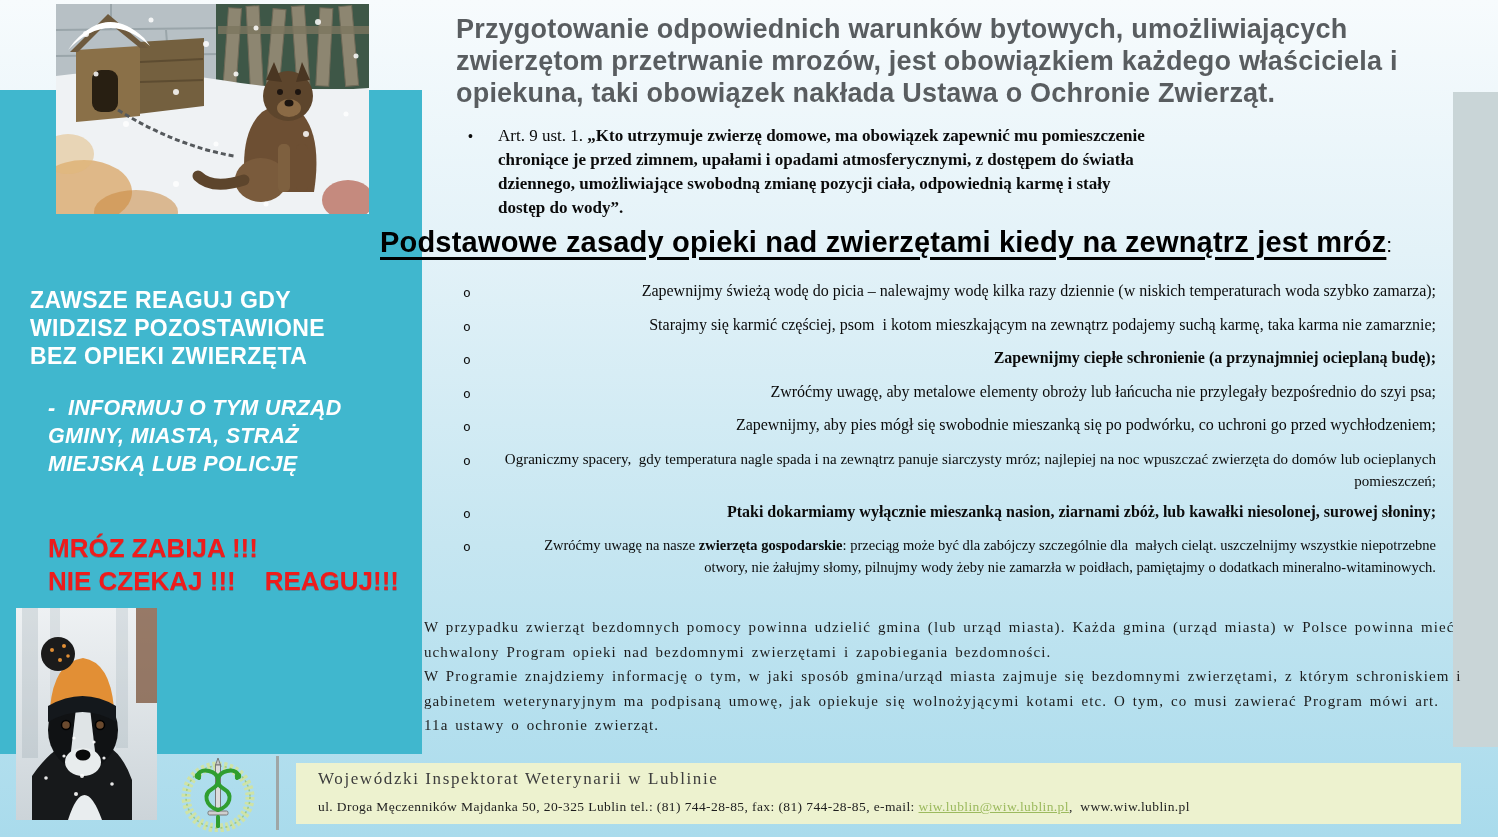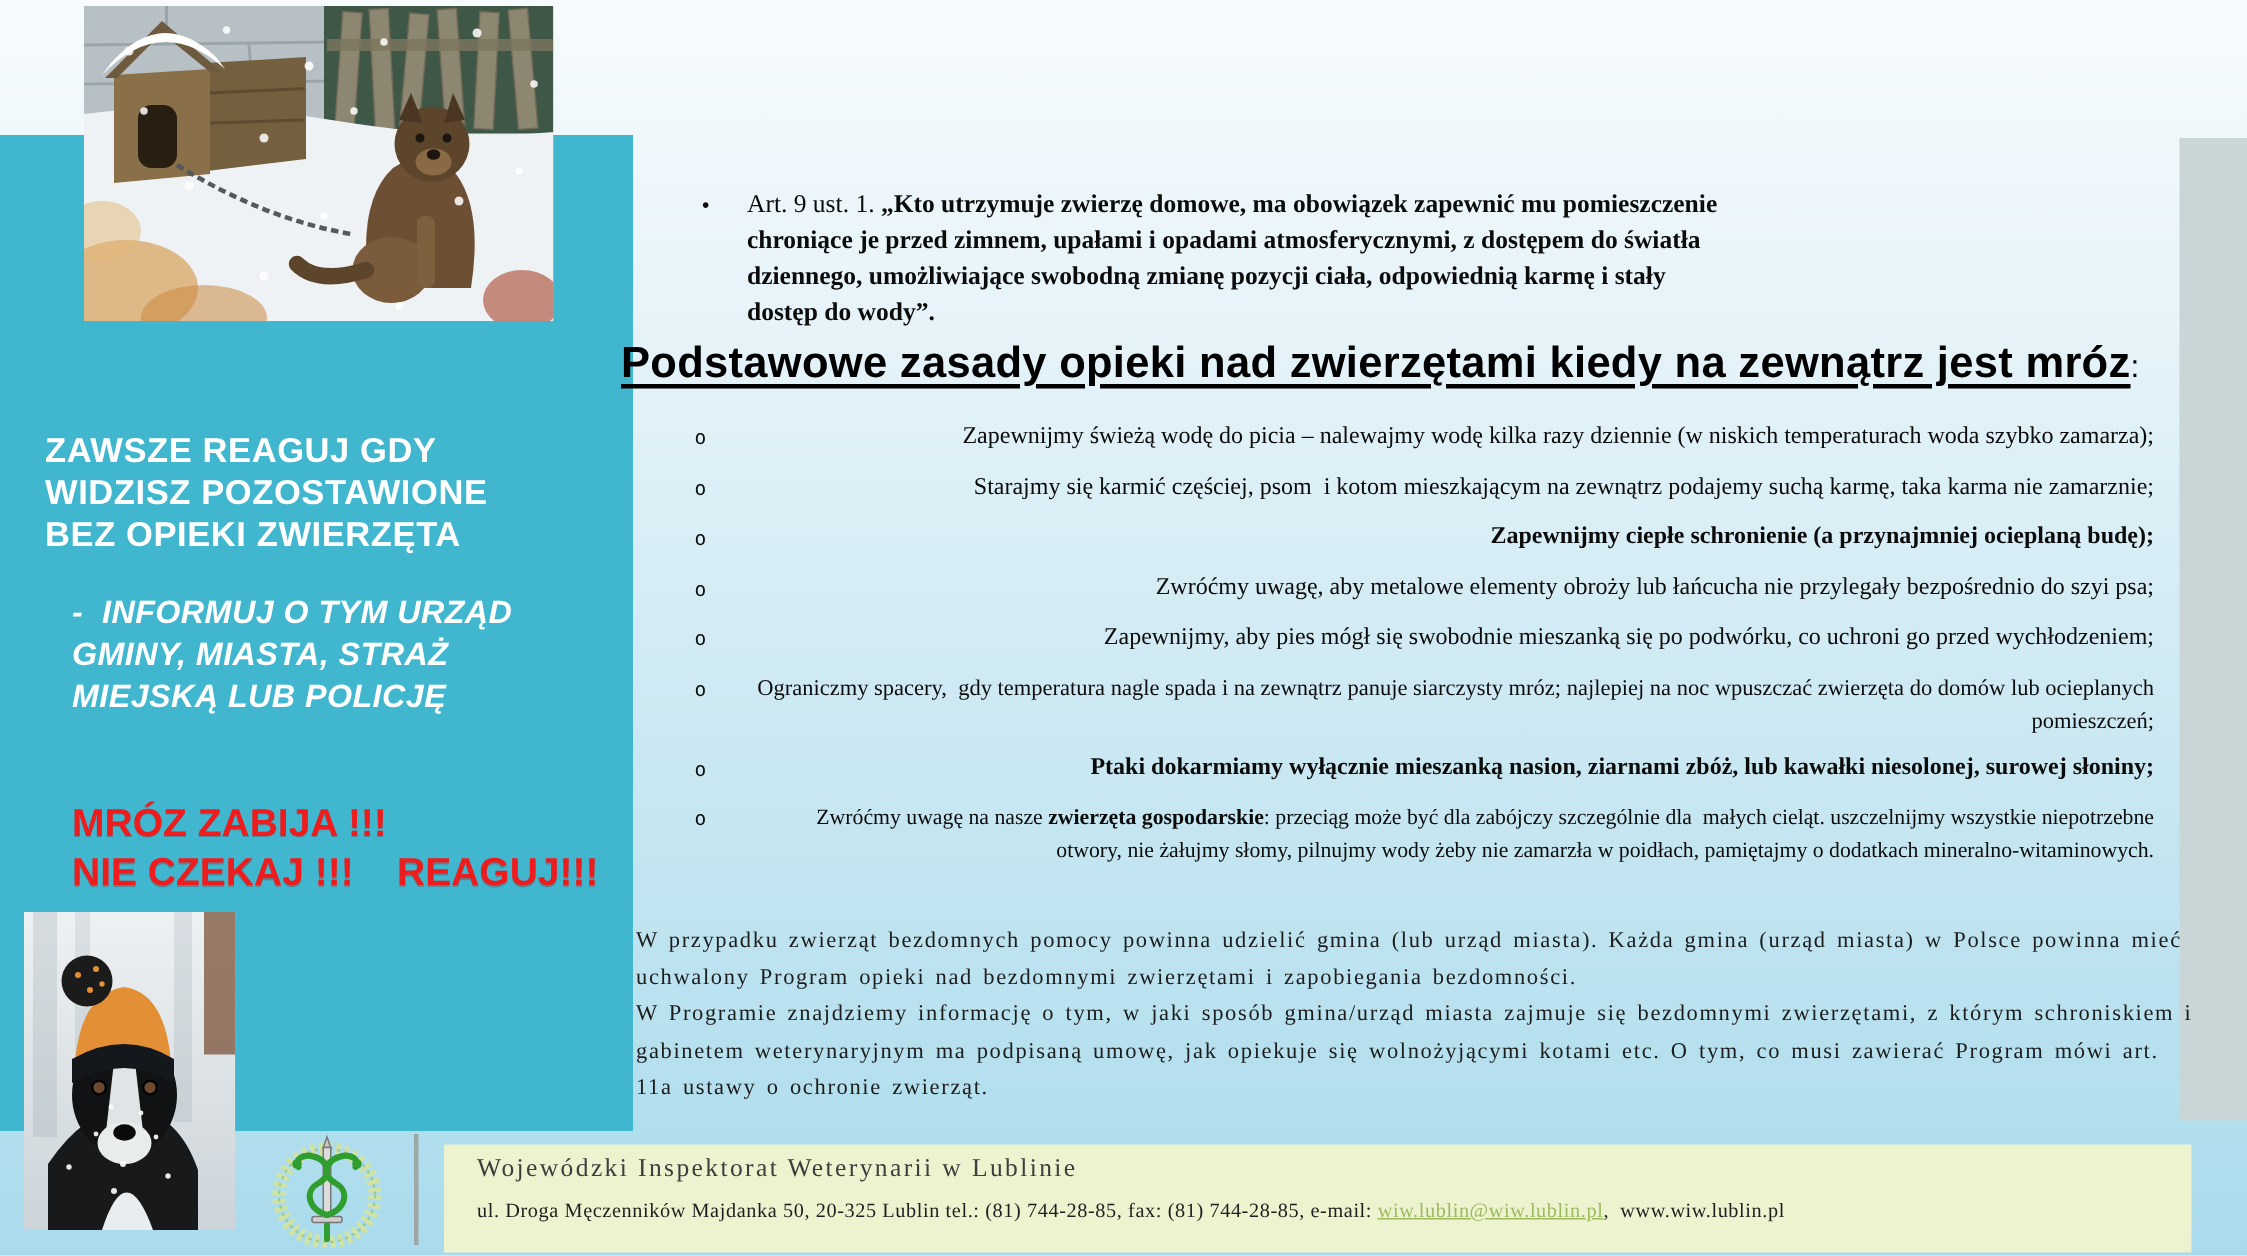--- a/index.html
+++ b/index.html
@@ -22,42 +22,42 @@
     left:456px;top:13px;width:1005px;color:#595d60;font-weight:bold;
     font-size:27px;line-height:32px;letter-spacing:.2px;
   }
   
   .law-bullet{left:468px;top:124px;width:690px;display:flex;
     font-family:"Liberation Serif",serif;font-size:17px;line-height:24px;color:#0b0b0b;white-space:pre-wrap;}
   .law-bullet .mark{width:30px;flex:0 0 30px;font-family:"Liberation Sans",sans-serif;font-size:14px;}
   .law-bullet .txt{width:655px;}
   
   .rules-heading{left:380px;top:226px;width:1118px;color:#000;font-weight:bold;font-size:29px;letter-spacing:.2px;white-space:nowrap;}
-  .rules-heading .u{text-decoration:underline;text-decoration-thickness:2.5px;text-underline-offset:5px;margin-left:34px;}
+  .rules-heading .u{text-decoration:underline;text-decoration-thickness:2.5px;text-underline-offset:5px;}
   .rules-heading .colon{font-size:21px;font-weight:normal;}
   
   .rules-list{left:463px;top:280px;width:980px;font-family:"Liberation Serif",serif;color:#0b0b0b;}
   .rule{display:flex;margin-bottom:9px;font-size:16px;line-height:22.5px;white-space:pre-wrap;}
   .rule .rmark{width:38px;flex:0 0 38px;font-family:"DejaVu Sans Mono",monospace;font-size:13px;padding-top:2px;}
   .rule .rtext{width:935px;text-align:right;}
   .rule.gap{margin-top:7px;}
   .rule.small{font-size:15px;line-height:22px;}
   .rule.smaller{font-size:14.5px;line-height:22px;}
   .b{font-weight:bold;margin-top:24px;}
   
   .homeless{
     left:424px;top:615px;width:1040px;font-family:Liberation Serif, serif;
     font-size:15px;line-height:24.5px;letter-spacing:1.1px;word-spacing:2px;color:#1c1c1c;white-space:pre-line;
   }
   
   .sb-warning{left:30px;top:286px;width:380px;color:#fff;font-weight:bold;font-size:23px;line-height:28px;letter-spacing:.4px;white-space:pre-wrap;}
   .sb-inform{left:48px;top:394px;width:360px;color:#fff;font-weight:bold;font-size:21.5px;line-height:28px;letter-spacing:.3px;white-space:pre-wrap;font-style:italic;}
   .sb-alarm{left:48px;top:532px;width:370px;color:#ee1c1c;font-weight:bold;font-size:26px;line-height:33px;white-space:pre-wrap;text-shadow:0 1px 0 rgba(120,0,0,.25);}
   
-  .footer-bar{left:296px;top:763px;width:1165px;height:72px;background:#edf2cf;}
+  .footer-bar{left:296px;top:763px;width:1165px;height:61px;background:#edf2cf;}
   .footer-org{position:absolute;left:22px;top:6px;font-family:"Liberation Serif",serif;font-size:17px;letter-spacing:1.6px;color:#3d3d3d;}
   .footer-address{position:absolute;left:22px;top:36px;font-family:"Liberation Serif",serif;font-size:13.5px;letter-spacing:.4px;color:#1e1e1e;white-space:pre-wrap;}
   .footer-address a{color:#9cba5e;text-decoration:underline;cursor:pointer;}
   .footer-logo{left:177px;top:756px;width:82px;height:76px;}
   .footer-divider{left:276px;top:756px;width:3px;height:74px;background:#9fa6a6;}
 </style>
 </head>
 <body>
 
 <div id="slide">
@@ -175,20 +175,21 @@
           <circle cx="66" cy="168" r="2"></circle>
         <circle cx="48" cy="148" r="1.6"></circle>
           <circle cx="88" cy="150" r="1.6"></circle>
           <circle cx="60" cy="186" r="2"></circle>
         <circle cx="96" cy="176" r="1.8"></circle>
           <circle cx="30" cy="170" r="1.8"></circle>
       </g>
     </svg>
   </div>
 
+  <div class="abs main-title">Przygotowanie odpowiednich warunków bytowych, umożliwiających zwierzętom przetrwanie mrozów, jest obowiązkiem każdego właściciela i opiekuna, taki obowiązek nakłada Ustawa o Ochronie Zwierząt.</div>
 
   <div class="abs law-bullet">
     <span class="mark">•</span>
     <span class="txt"><span>Art. 9 ust. 1. </span><span class="b">„Kto utrzymuje zwierzę domowe, ma obowiązek zapewnić mu pomieszczenie chroniące je przed zimnem, upałami i opadami atmosferycznymi, z dostępem do światła dziennego, umożliwiające swobodną zmianę pozycji ciała, odpowiednią karmę i stały dostęp do wody”.</span></span>
   </div>
 
   <div class="abs rules-heading">
     <span class="u">Podstawowe zasady opieki nad zwierzętami kiedy na zewnątrz jest mróz</span><span class="colon">:</span>
   </div>
 

